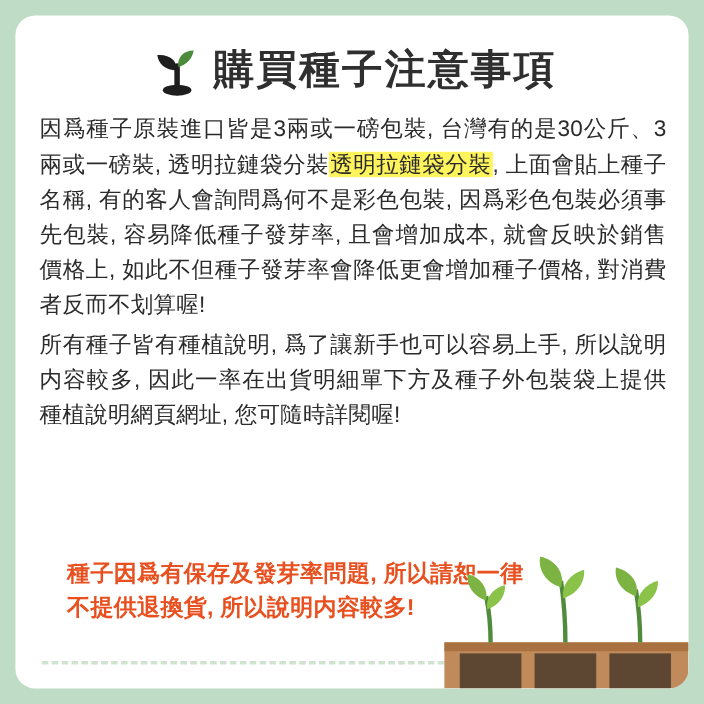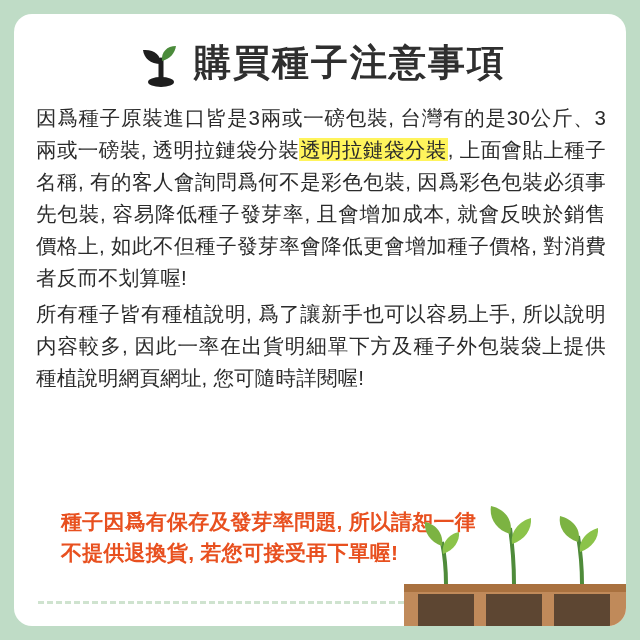--- a/index.html
+++ b/index.html
@@ -123,21 +123,21 @@
       <span class="title">購買種子注意事項</span>
     </div>
 
     <div class="body">
       <p class="para"><span>因爲種子原裝進口皆是3兩或一磅包裝, 台灣有的是30公斤、3兩或一磅裝, 透明拉鏈袋分裝</span><span class="hl">透明拉鏈袋分裝</span><span>, 上面會貼上種子名稱, 有的客人會詢問爲何不是彩色包裝, 因爲彩色包裝必須事先包裝, 容易降低種子發芽率, 且會增加成本, 就會反映於銷售價格上, 如此不但種子發芽率會降低更會增加種子價格, 對消費者反而不划算喔!</span></p>
       <p class="para spaced">所有種子皆有種植說明, 爲了讓新手也可以容易上手, 所以說明内容較多, 因此一率在出貨明細單下方及種子外包裝袋上提供種植說明網頁網址, 您可隨時詳閱喔!</p>
     </div>
 
     <div class="warning">
       <div>種子因爲有保存及發芽率問題, 所以請恕一律</div>
-      <div>不提供退換貨, 若您可接受再下單喔!</div>
+      <div>不提供退換貨, 所以說明内容較多!</div>
     </div>
 
     <div class="divider"></div>
 
     <svg class="plants" viewBox="0 0 300 180">
 
       <rect x="78" y="138" width="222" height="42" fill="#c08a5a"></rect>
       <rect x="78" y="138" width="222" height="8" fill="#a9713f"></rect>
       <rect x="92" y="148" width="56" height="32" fill="#5d4632"></rect>
       <rect x="160" y="148" width="56" height="32" fill="#5d4632"></rect>

